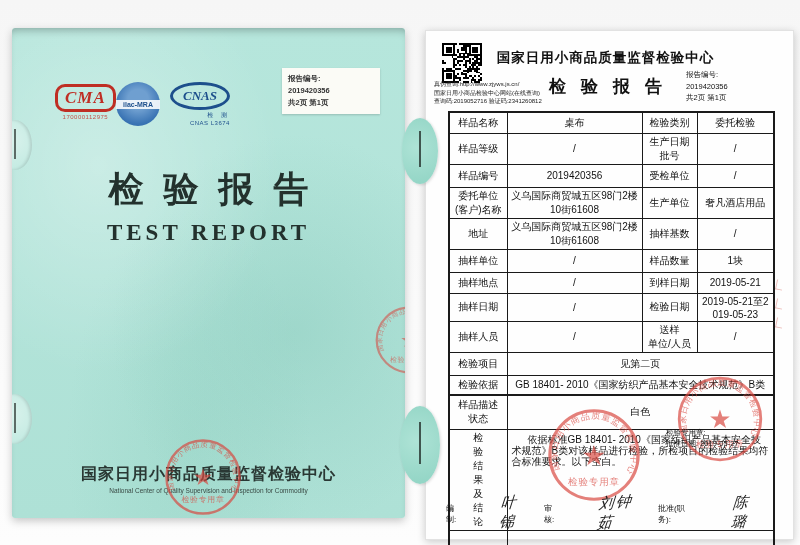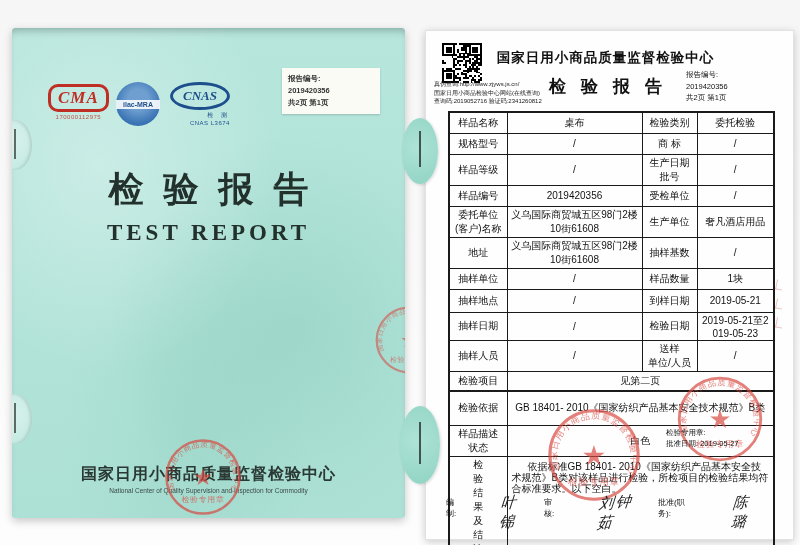--- a/index.html
+++ b/index.html
@@ -8,21 +8,21 @@
 
   
   .cover{position:absolute;left:12px;top:28px;width:393px;height:490px;border-radius:3px;
     background:
       radial-gradient(ellipse at 22% 28%, rgba(255,255,255,.30), transparent 42%),
       radial-gradient(ellipse at 72% 62%, rgba(110,185,168,.28), transparent 46%),
       radial-gradient(ellipse at 45% 85%, rgba(130,200,182,.25), transparent 40%),
       linear-gradient(#b6e6dc,#aee1d6);
     box-shadow:0 3px 9px rgba(0,0,0,.22), inset 0 7px 9px -5px rgba(0,0,0,.28);
     overflow:hidden;}
-  .cma{position:absolute;left:36px;top:56px;text-align:center;}
+  .cma{position:absolute;left:43px;top:56px;text-align:center;}
   .cma .cma-box{display:inline-block;border:3px solid #bf2e24;border-radius:10px;padding:1px 7px;
     color:#bf2e24;font-weight:bold;font-style:italic;font-size:17px;letter-spacing:1px;
     font-family:"Liberation Serif",serif;}
   .cma .cma-num{margin-top:2px;font-size:6px;color:#c45048;letter-spacing:.5px;}
   .ilac{position:absolute;left:104px;top:54px;width:44px;height:44px;border-radius:50%;
     background:radial-gradient(circle at 50% 40%, #6f9fd0 0 30%, #3a74b4 70%, #2a62a2);
     display:flex;align-items:center;justify-content:center;}
   .ilac .band{background:rgba(255,255,255,.88);width:100%;text-align:center;
     font-size:7px;font-weight:bold;color:#1d4f8c;padding:1px 0;}
   .cnas{position:absolute;left:158px;top:54px;text-align:right;color:#1d4f8c;}
@@ -87,21 +87,21 @@
   table.rpt tr:nth-child(11){height:20px} table.rpt tr:nth-child(12){height:34px}
   table.rpt tr:nth-child(13){height:21px} table.rpt tr:nth-child(14){height:58px}
   table.rpt tr:nth-child(15){height:26px}
   table.rpt tr:nth-child(12) td{border-top-width:2px;}
   .stamp-note{position:absolute;left:240px;top:396px;font-size:7.5px;line-height:11px;
     color:#111;z-index:7;text-align:left;}
   .stampA{position:absolute;left:116px;top:372px;width:104px;height:104px;z-index:6;}
   .stampB{position:absolute;left:246px;top:340px;width:96px;height:96px;z-index:6;}
   .footer-sign{position:absolute;left:20px;top:466px;width:330px;display:flex;
     align-items:flex-start;font-size:8px;color:#111;z-index:7;}
-  .footer-sign .pair{display:flex;align-items:flex-start;margin-right:14px;gap:35px;}
+  .footer-sign .pair{display:flex;align-items:center;margin-right:14px;gap:35px;}
   .sig{font-size:15px;color:#1c1c1c;transform:rotate(-5deg) skewX(-10deg);
     font-style:italic;margin-left:3px;margin-top:-4px;letter-spacing:2px;
     font-family:"DejaVu Serif","Liberation Serif",serif;}
   .margin-marks{position:absolute;left:350px;top:240px;width:10px;height:120px;z-index:7;opacity:.4;}
   .margin-marks i{display:block;width:6px;height:9px;border-left:1.5px solid #d05a52;
     border-bottom:1px solid #d05a52;margin:9px 0;transform:rotate(12deg);}
 </style>
 </head>
 <body>
 
@@ -332,26 +332,20 @@
           <col style="width:77px">
         </colgroup>
       <tbody>
           <tr>
             <td class="lbl">样品名称</td>
             <td class="val">桌布</td>
             <td class="lbl">检验类别</td>
             <td class="val">委托检验</td>
           </tr>
           <tr>
-            <td class="lbl">规格型号</td>
-            <td class="val">/</td>
-            <td class="lbl">商  标</td>
-            <td class="val">/</td>
-          </tr>
-          <tr>
             <td class="lbl">样品等级</td>
             <td class="val">/</td>
             <td class="lbl">生产日期
 批号</td>
             <td class="val">/</td>
           </tr>
           <tr>
             <td class="lbl">样品编号</td>
             <td class="val">2019420356</td>
             <td class="lbl">受检单位</td>

